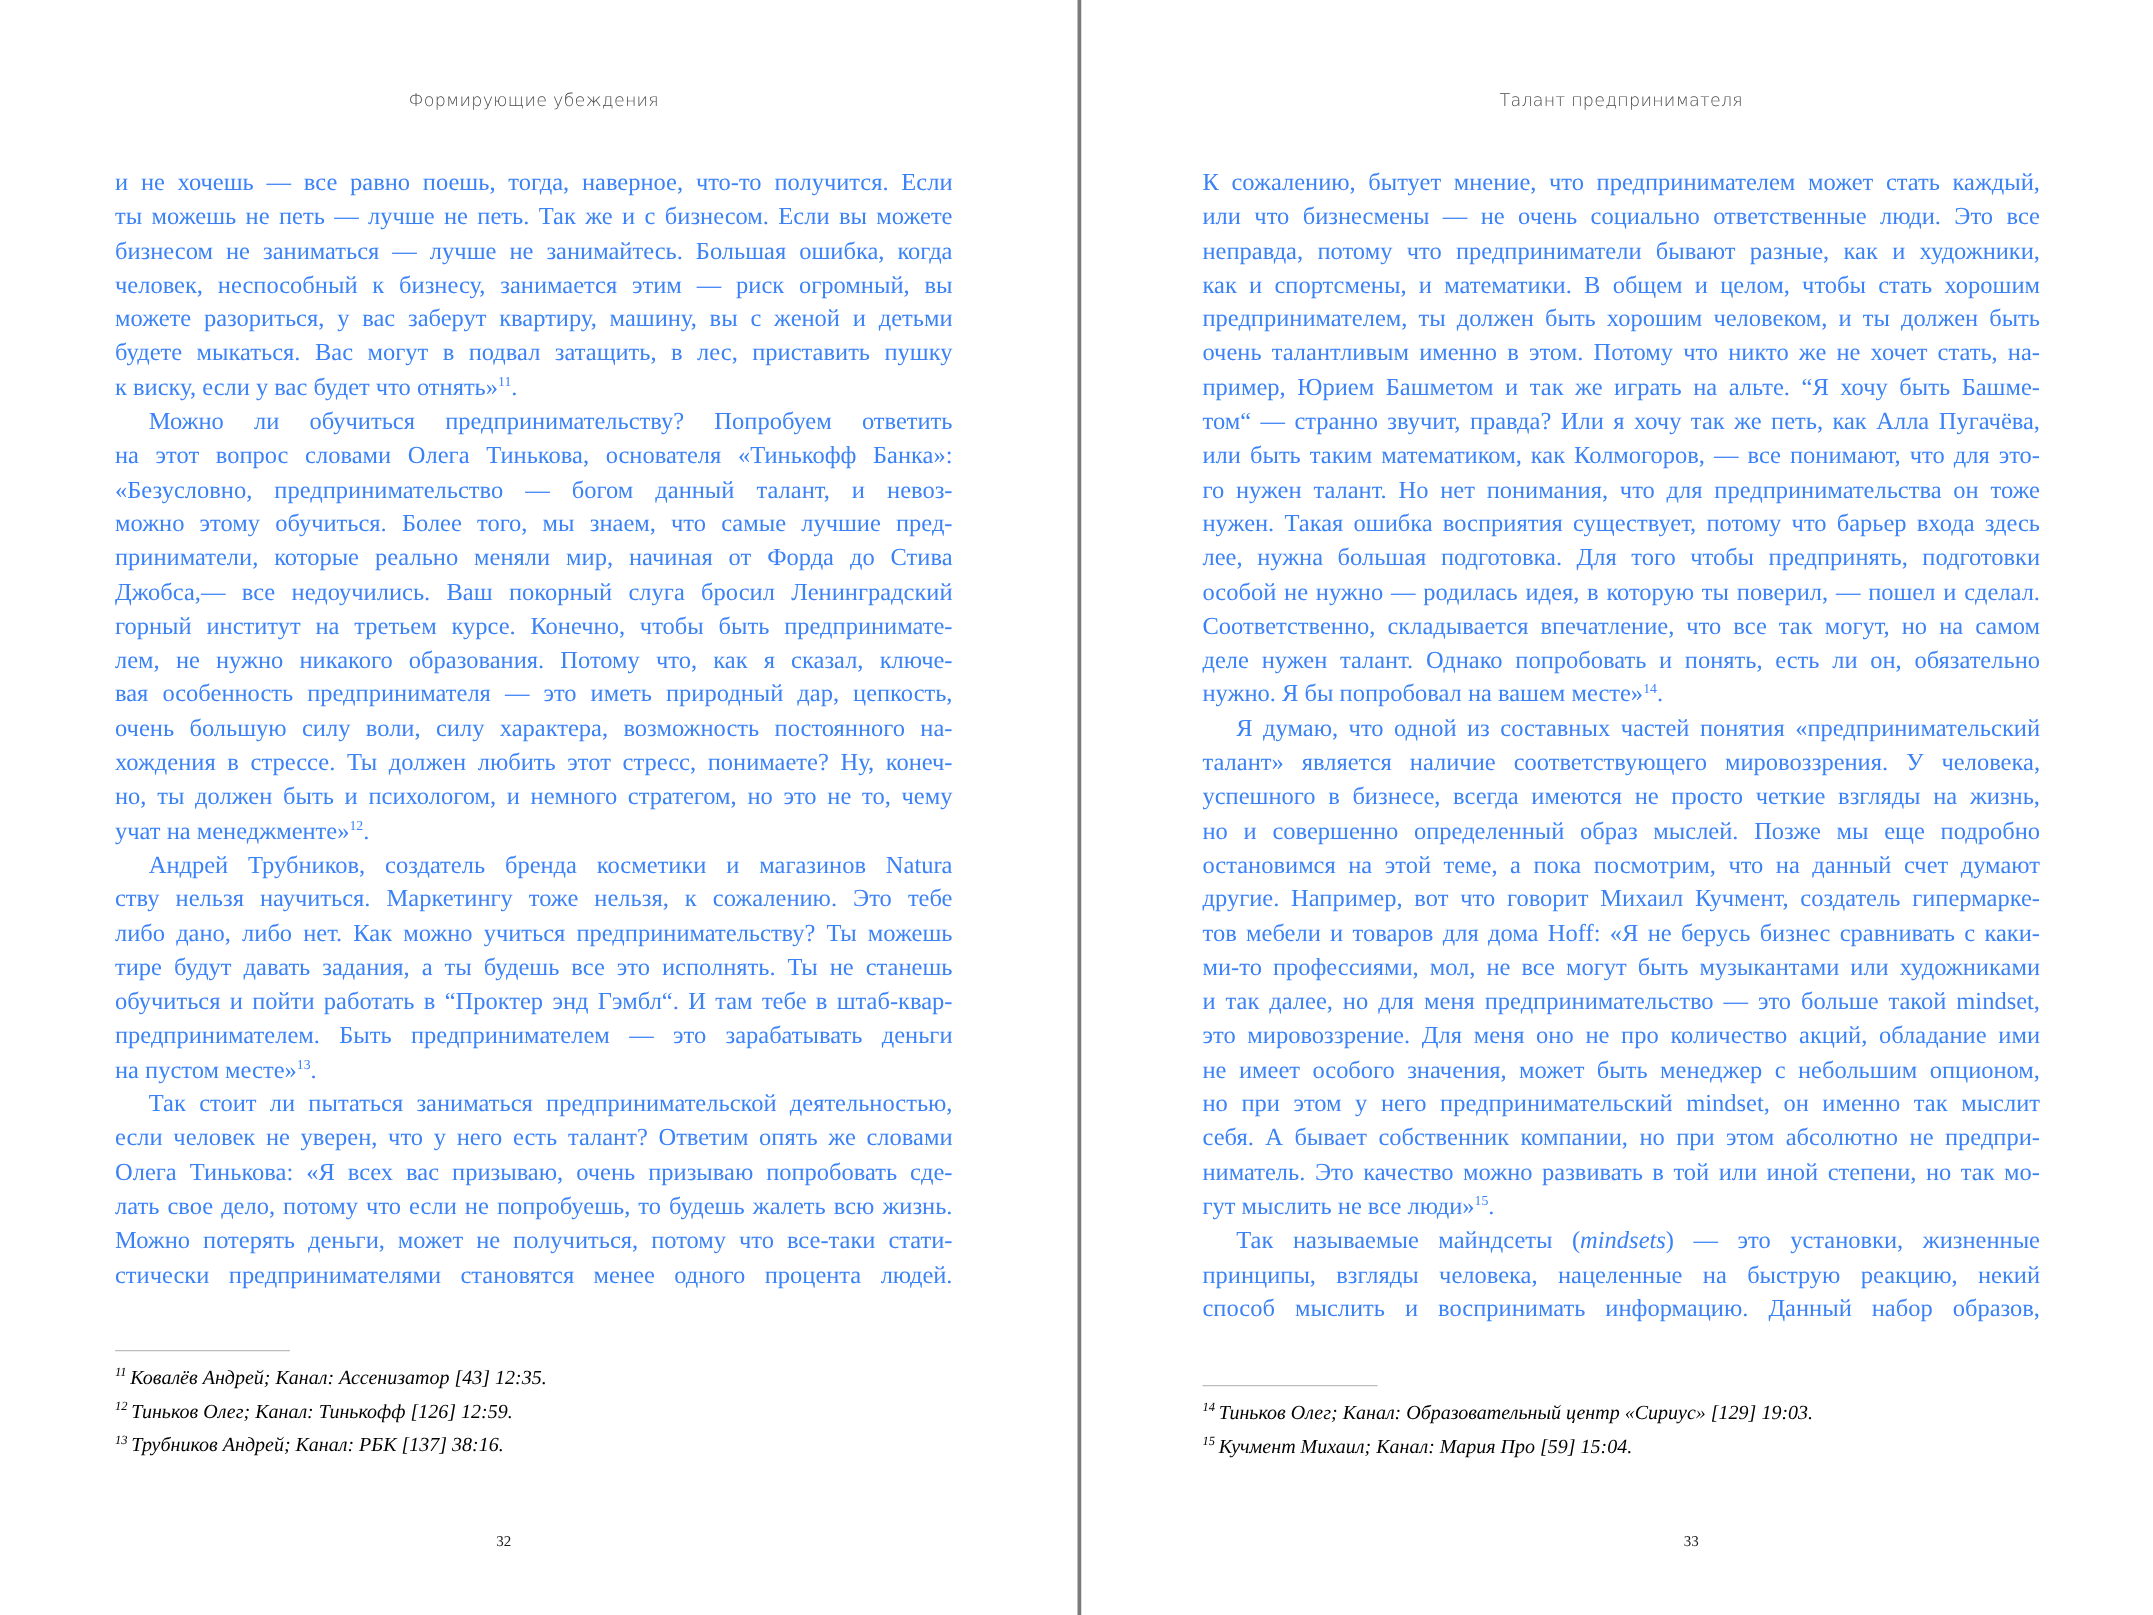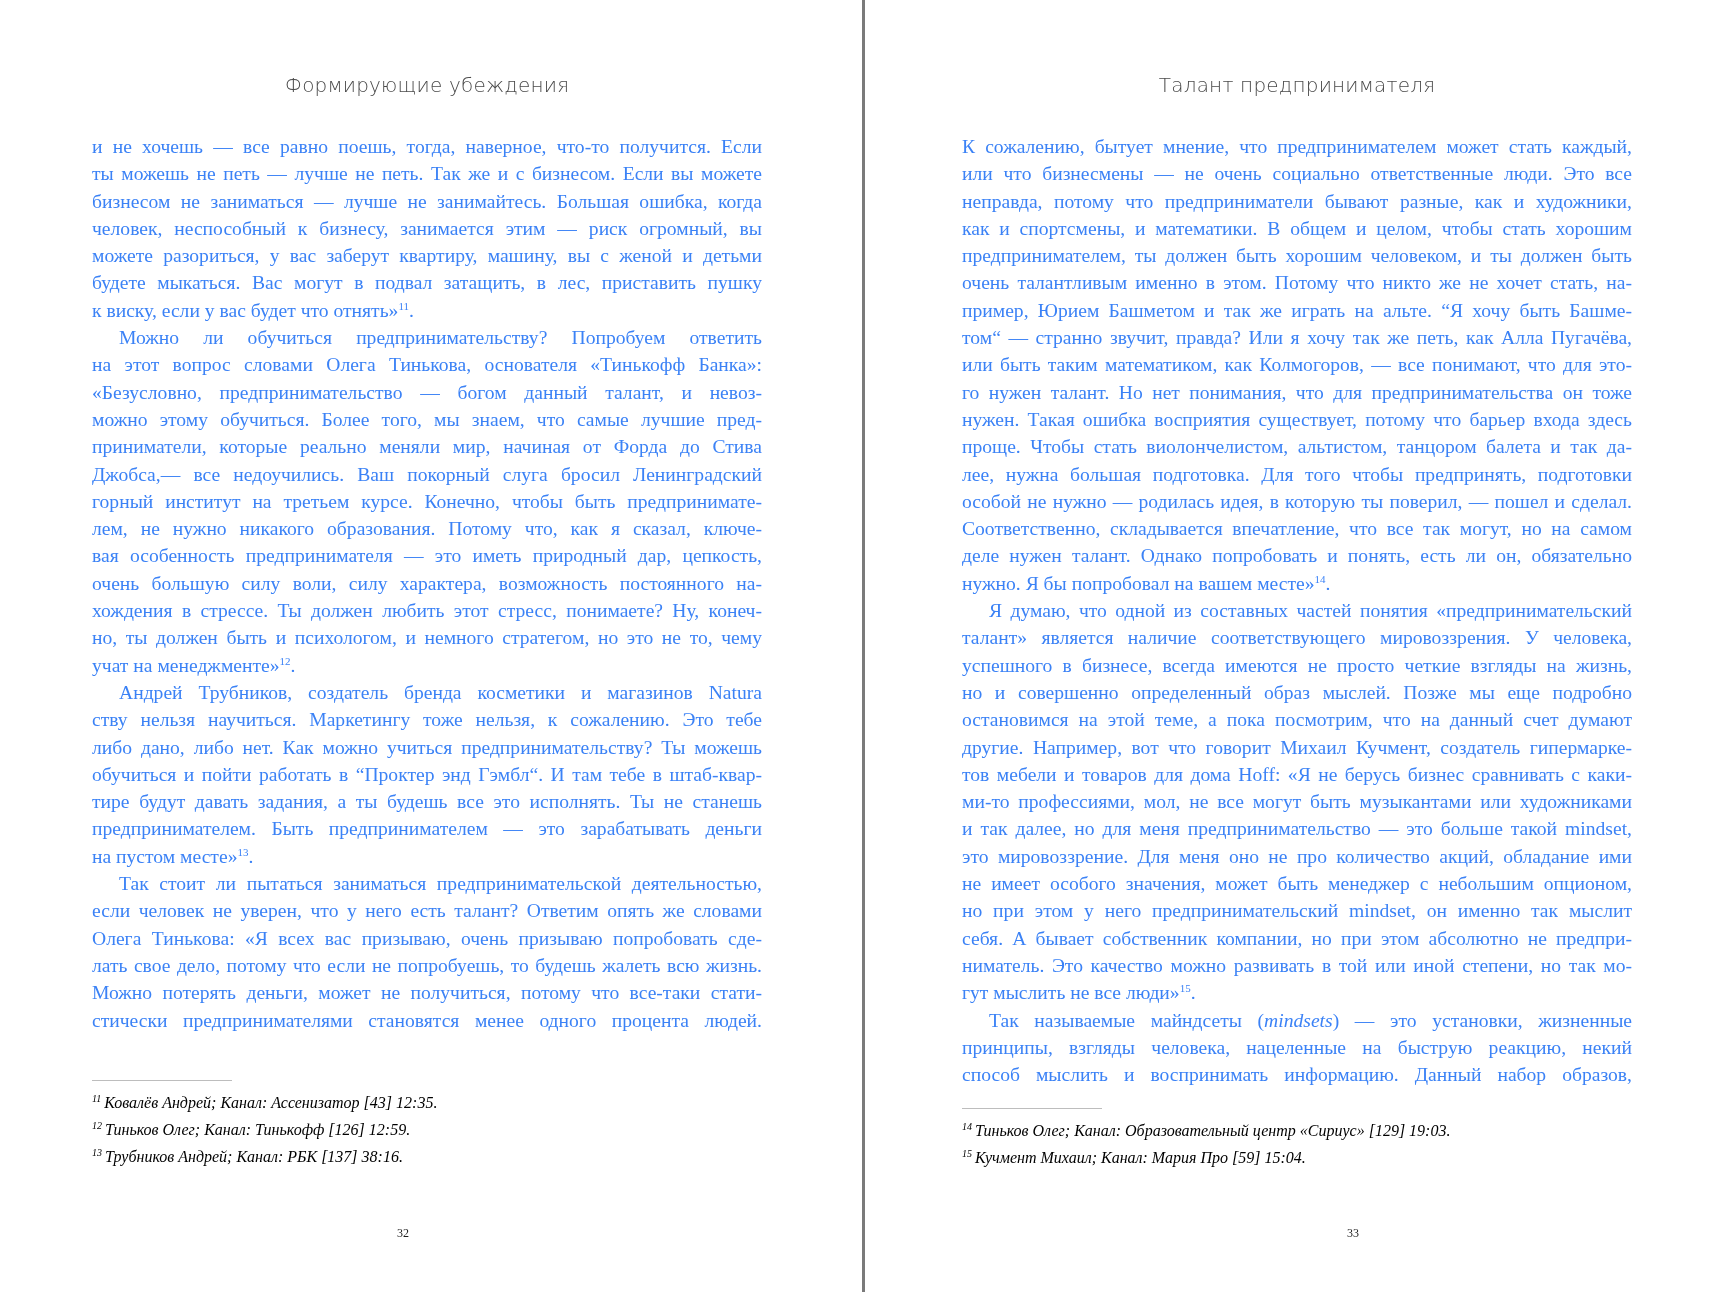--- a/index.html
+++ b/index.html
@@ -11,21 +11,21 @@
   .gutter {
     position: absolute; left: 862px; top: 0; width: 3px; height: 1292px;
     background: #7a7a7a;
   }
   .page { position: absolute; top: 0; height: 1292px; }
   .page.left  { left: 0; width: 862px; }
   .page.right { left: 865px; width: 857px; }
 
   .running-head {
     position: absolute; top: 73px; left: 0; right: 0; text-align: center;
-    font-family: "DejaVu Sans", sans-serif; font-weight: 300; font-size: 20px;
+    font-family: "DejaVu Sans", sans-serif; font-weight: 300; font-size: 14px;
     color: #4a4a4a; letter-spacing: 0.2px;
   }
   .page.left .running-head  { left: 92px; width: 670px; right: auto; }
   .page.right .running-head { left: 97px; width: 670px; right: auto; }
 
   .body-text {
     position: absolute; top: 133px; width: 670px;
     font-family: "Liberation Serif", serif; font-size: 19.6px; line-height: 27.3px;
     color: #3b82f6;
   }
@@ -82,22 +82,22 @@
         <span class="line"><span>горный институт на третьем курсе. Конечно, чтобы быть предпринимате-</span></span>
         <span class="line"><span>лем, не нужно никакого образования. Потому что, как я сказал, ключе-</span></span>
         <span class="line"><span>вая особенность предпринимателя — это иметь природный дар, цепкость,</span></span>
         <span class="line"><span>очень большую силу воли, силу характера, возможность постоянного на-</span></span>
         <span class="line"><span>хождения в стрессе. Ты должен любить этот стресс, понимаете? Ну, конеч-</span></span>
         <span class="line"><span>но, ты должен быть и психологом, и немного стратегом, но это не то, чему</span></span>
         <span class="line last"><span>учат на менеджменте»</span><sup class="fn">12</sup><span>.</span></span>
         <span class="line indent"><span>Андрей Трубников, создатель бренда косметики и магазинов Natura</span></span>
         <span class="line"><span>ству нельзя научиться. Маркетингу тоже нельзя, к сожалению. Это тебе</span></span>
         <span class="line"><span>либо дано, либо нет. Как можно учиться предпринимательству? Ты можешь</span></span>
+        <span class="line"><span>тире будут давать задания, а ты будешь все это исполнять. Ты не станешь</span></span>
         <span class="line"><span>обучиться и пойти работать в “Проктер энд Гэмбл“. И там тебе в штаб-квар-</span></span>
-        <span class="line"><span>тире будут давать задания, а ты будешь все это исполнять. Ты не станешь</span></span>
         <span class="line"><span>предпринимателем. Быть предпринимателем — это зарабатывать деньги</span></span>
         <span class="line last"><span>на пустом месте»</span><sup class="fn">13</sup><span>.</span></span>
         <span class="line indent"><span>Так стоит ли пытаться заниматься предпринимательской деятельностью,</span></span>
         <span class="line"><span>если человек не уверен, что у него есть талант? Ответим опять же словами</span></span>
         <span class="line"><span>Олега Тинькова: «Я всех вас призываю, очень призываю попробовать сде-</span></span>
         <span class="line"><span>лать свое дело, потому что если не попробуешь, то будешь жалеть всю жизнь.</span></span>
         <span class="line"><span>Можно потерять деньги, может не получиться, потому что все-таки стати-</span></span>
         <span class="line"><span>стически предпринимателями становятся менее одного процента людей.</span></span>
       </div>
     <div class="footnotes">
@@ -120,21 +120,20 @@
         <span class="line"><span>или что бизнесмены — не очень социально ответственные люди. Это все</span></span>
         <span class="line"><span>неправда, потому что предприниматели бывают разные, как и художники,</span></span>
         <span class="line"><span>как и спортсмены, и математики. В общем и целом, чтобы стать хорошим</span></span>
         <span class="line"><span>предпринимателем, ты должен быть хорошим человеком, и ты должен быть</span></span>
         <span class="line"><span>очень талантливым именно в этом. Потому что никто же не хочет стать, на-</span></span>
         <span class="line"><span>пример, Юрием Башметом и так же играть на альте. “Я хочу быть Башме-</span></span>
         <span class="line"><span>том“ — странно звучит, правда? Или я хочу так же петь, как Алла Пугачёва,</span></span>
         <span class="line"><span>или быть таким математиком, как Колмогоров, — все понимают, что для это-</span></span>
         <span class="line"><span>го нужен талант. Но нет понимания, что для предпринимательства он тоже</span></span>
         <span class="line"><span>нужен. Такая ошибка восприятия существует, потому что барьер входа здесь</span></span>
-        <span class="line"><span>проще. Чтобы стать виолончелистом, альтистом, танцором балета и так да-</span></span>
         <span class="line"><span>лее, нужна большая подготовка. Для того чтобы предпринять, подготовки</span></span>
         <span class="line"><span>особой не нужно — родилась идея, в которую ты поверил, — пошел и сделал.</span></span>
         <span class="line"><span>Соответственно, складывается впечатление, что все так могут, но на самом</span></span>
         <span class="line"><span>деле нужен талант. Однако попробовать и понять, есть ли он, обязательно</span></span>
         <span class="line last"><span>нужно. Я бы попробовал на вашем месте»</span><sup class="fn">14</sup><span>.</span></span>
         <span class="line indent"><span>Я думаю, что одной из составных частей понятия «предпринимательский</span></span>
         <span class="line"><span>талант» является наличие соответствующего мировоззрения. У человека,</span></span>
         <span class="line"><span>успешного в бизнесе, всегда имеются не просто четкие взгляды на жизнь,</span></span>
         <span class="line"><span>но и совершенно определенный образ мыслей. Позже мы еще подробно</span></span>
         <span class="line"><span>остановимся на этой теме, а пока посмотрим, что на данный счет думают</span></span>

